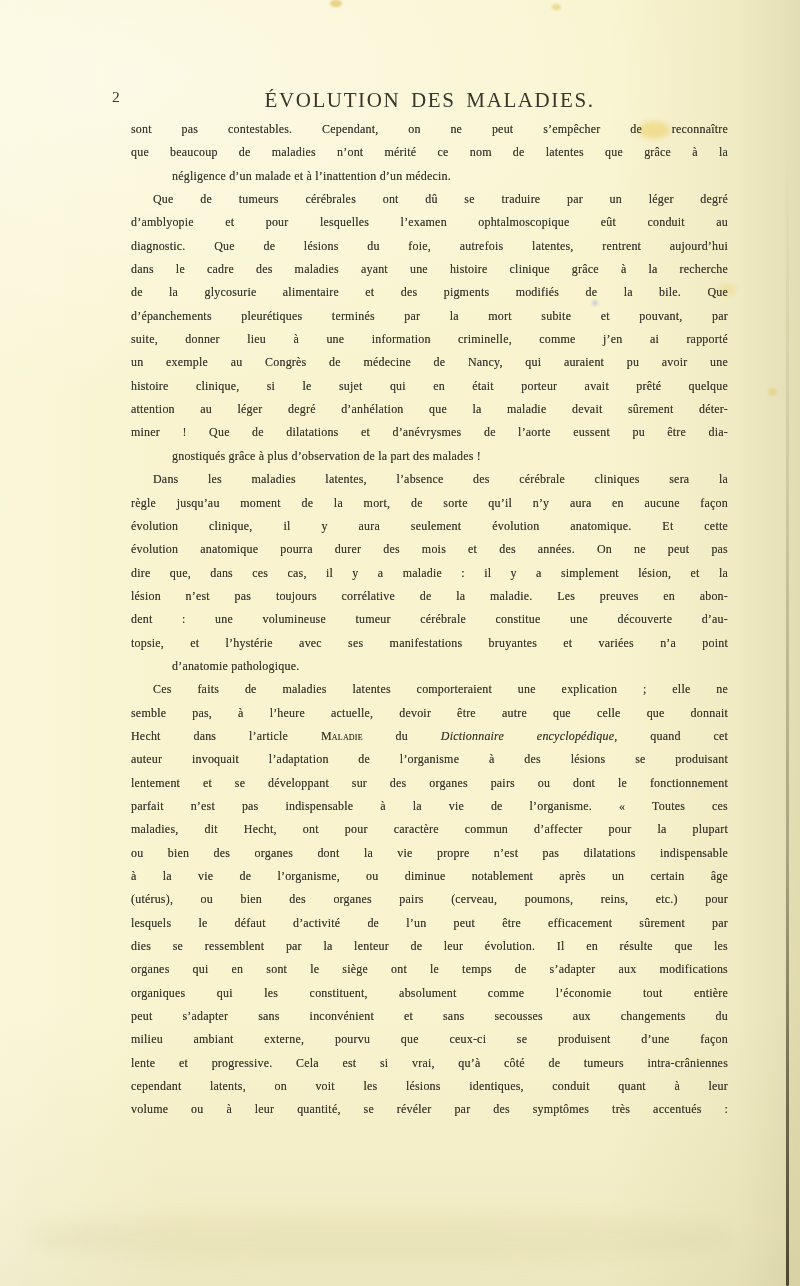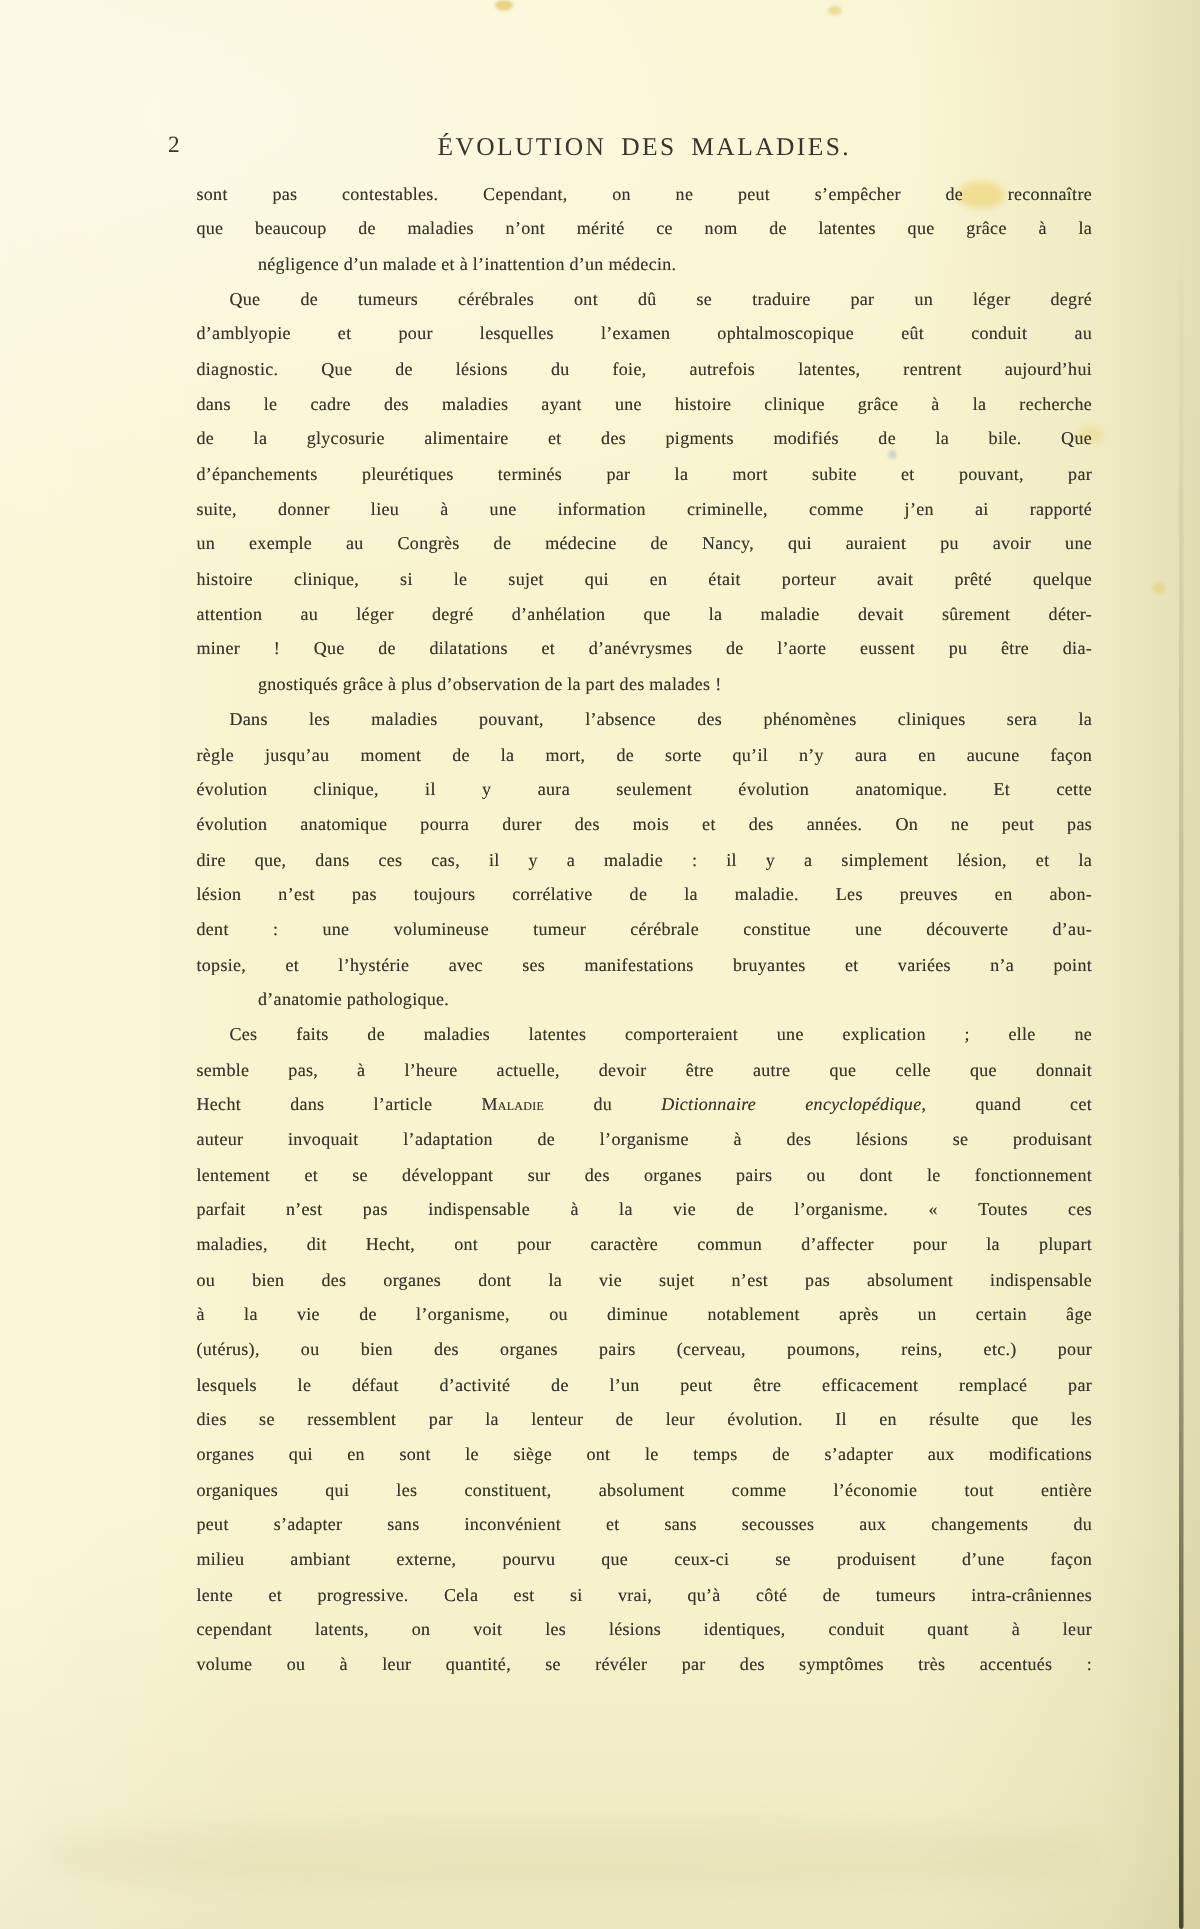--- a/index.html
+++ b/index.html
@@ -14,21 +14,21 @@
       linear-gradient(90deg, rgba(255,255,250,0.22) 0%, rgba(255,255,250,0) 22%, rgba(255,255,250,0) 76%, rgba(163,154,94,0.10) 92%, rgba(140,131,76,0.20) 100%),
       linear-gradient(180deg, rgba(255,255,250,0) 78%, rgba(168,158,98,0.10) 96%, rgba(160,150,92,0.14) 100%),
       var(--paper);
   }
   .folio {
     position: absolute; left: 112px; top: 88px;
     font-size: 15.5px; color: var(--ink); letter-spacing: 0.5px;
   }
   .running-title {
     position: absolute; left: 131px; top: 88px; width: 597px;
-    text-align: center; font-size: 17px; letter-spacing: 1.6px;
+    text-align: center; font-size: 21px; letter-spacing: 1.6px;
     word-spacing: 4px; color: var(--ink);
   }
   .textblock {
     position: absolute; left: 131px; top: 118px; width: 597px;
     font-size: 12px; line-height: 23.35px; letter-spacing: 0.2px;
     color: var(--ink);
     text-shadow: 0 0 0.4px rgba(42,40,32,0.55);
   }
   .para { margin: 0; }
   .para.indent .line:first-child { text-indent: 22px; }
@@ -86,42 +86,42 @@
         <div class="line">de la glycosurie alimentaire et des pigments modifiés de la bile. Que</div>
         <div class="line">d’épanchements pleurétiques terminés par la mort subite et pouvant, par</div>
         <div class="line">suite, donner lieu à une information criminelle, comme j’en ai rapporté</div>
         <div class="line">un exemple au Congrès de médecine de Nancy, qui auraient pu avoir une</div>
         <div class="line">histoire clinique, si le sujet qui en était porteur avait prêté quelque</div>
         <div class="line">attention au léger degré d’anhélation que la maladie devait sûrement déter-</div>
         <div class="line">miner&nbsp;! Que de dilatations et d’anévrysmes de l’aorte eussent pu être dia-</div>
         <div class="line last">gnostiqués grâce à plus d’observation de la part des malades&nbsp;!</div>
       </div>
       <div class="para indent">
-        <div class="line">Dans les maladies pouvant, l’absence des phénomènes cliniques sera la</div>
+        <div class="line">Dans les maladies latentes, l’absence des cérébrale cliniques sera la</div>
         <div class="line">règle jusqu’au moment de la mort, de sorte qu’il n’y aura en aucune façon</div>
         <div class="line">évolution clinique, il y aura seulement évolution anatomique. Et cette</div>
         <div class="line">évolution anatomique pourra durer des mois et des années. On ne peut pas</div>
         <div class="line">dire que, dans ces cas, il y a maladie&nbsp;: il y a simplement lésion, et la</div>
         <div class="line">lésion n’est pas toujours corrélative de la maladie. Les preuves en abon-</div>
         <div class="line">dent&nbsp;: une volumineuse tumeur cérébrale constitue une découverte d’au-</div>
         <div class="line">topsie, et l’hystérie avec ses manifestations bruyantes et variées n’a point</div>
         <div class="line last">d’anatomie pathologique.</div>
       </div>
       <div class="para indent">
         <div class="line">Ces faits de maladies latentes comporteraient une explication&nbsp;; elle ne</div>
         <div class="line">semble pas, à l’heure actuelle, devoir être autre que celle que donnait</div>
         <div class="line">Hecht dans l’article <span class="sc">Maladie</span> du <span class="i">Dictionnaire encyclopédique</span>, quand cet</div>
         <div class="line">auteur invoquait l’adaptation de l’organisme à des lésions se produisant</div>
         <div class="line">lentement et se développant sur des organes pairs ou dont le fonctionnement</div>
         <div class="line">parfait n’est pas indispensable à la vie de l’organisme. «&nbsp;Toutes ces</div>
         <div class="line">maladies, dit Hecht, ont pour caractère commun d’affecter pour la plupart</div>
-        <div class="line">ou bien des organes dont la vie sujet n’est pas absolument indispensable</div>
+        <div class="line">ou bien des organes dont la vie propre n’est pas dilatations indispensable</div>
         <div class="line">à la vie de l’organisme, ou diminue notablement après un certain âge</div>
         <div class="line">(utérus), ou bien des organes pairs (cerveau, poumons, reins, etc.) pour</div>
-        <div class="line">lesquels le défaut d’activité de l’un peut être efficacement remplacé par</div>
+        <div class="line">lesquels le défaut d’activité de l’un peut être efficacement sûrement par</div>
         <div class="line">dies se ressemblent par la lenteur de leur évolution. Il en résulte que les</div>
         <div class="line">organes qui en sont le siège ont le temps de s’adapter aux modifications</div>
         <div class="line">organiques qui les constituent, absolument comme l’économie tout entière</div>
         <div class="line">peut s’adapter sans inconvénient et sans secousses aux changements du</div>
         <div class="line">milieu ambiant externe, pourvu que ceux-ci se produisent d’une façon</div>
         <div class="line">lente et progressive. Cela est si vrai, qu’à côté de tumeurs intra-crâniennes</div>
         <div class="line">cependant latents, on voit les lésions identiques, conduit quant à leur</div>
         <div class="line">volume ou à leur quantité, se révéler par des symptômes très accentués&nbsp;:</div>
       </div>
     </div>

